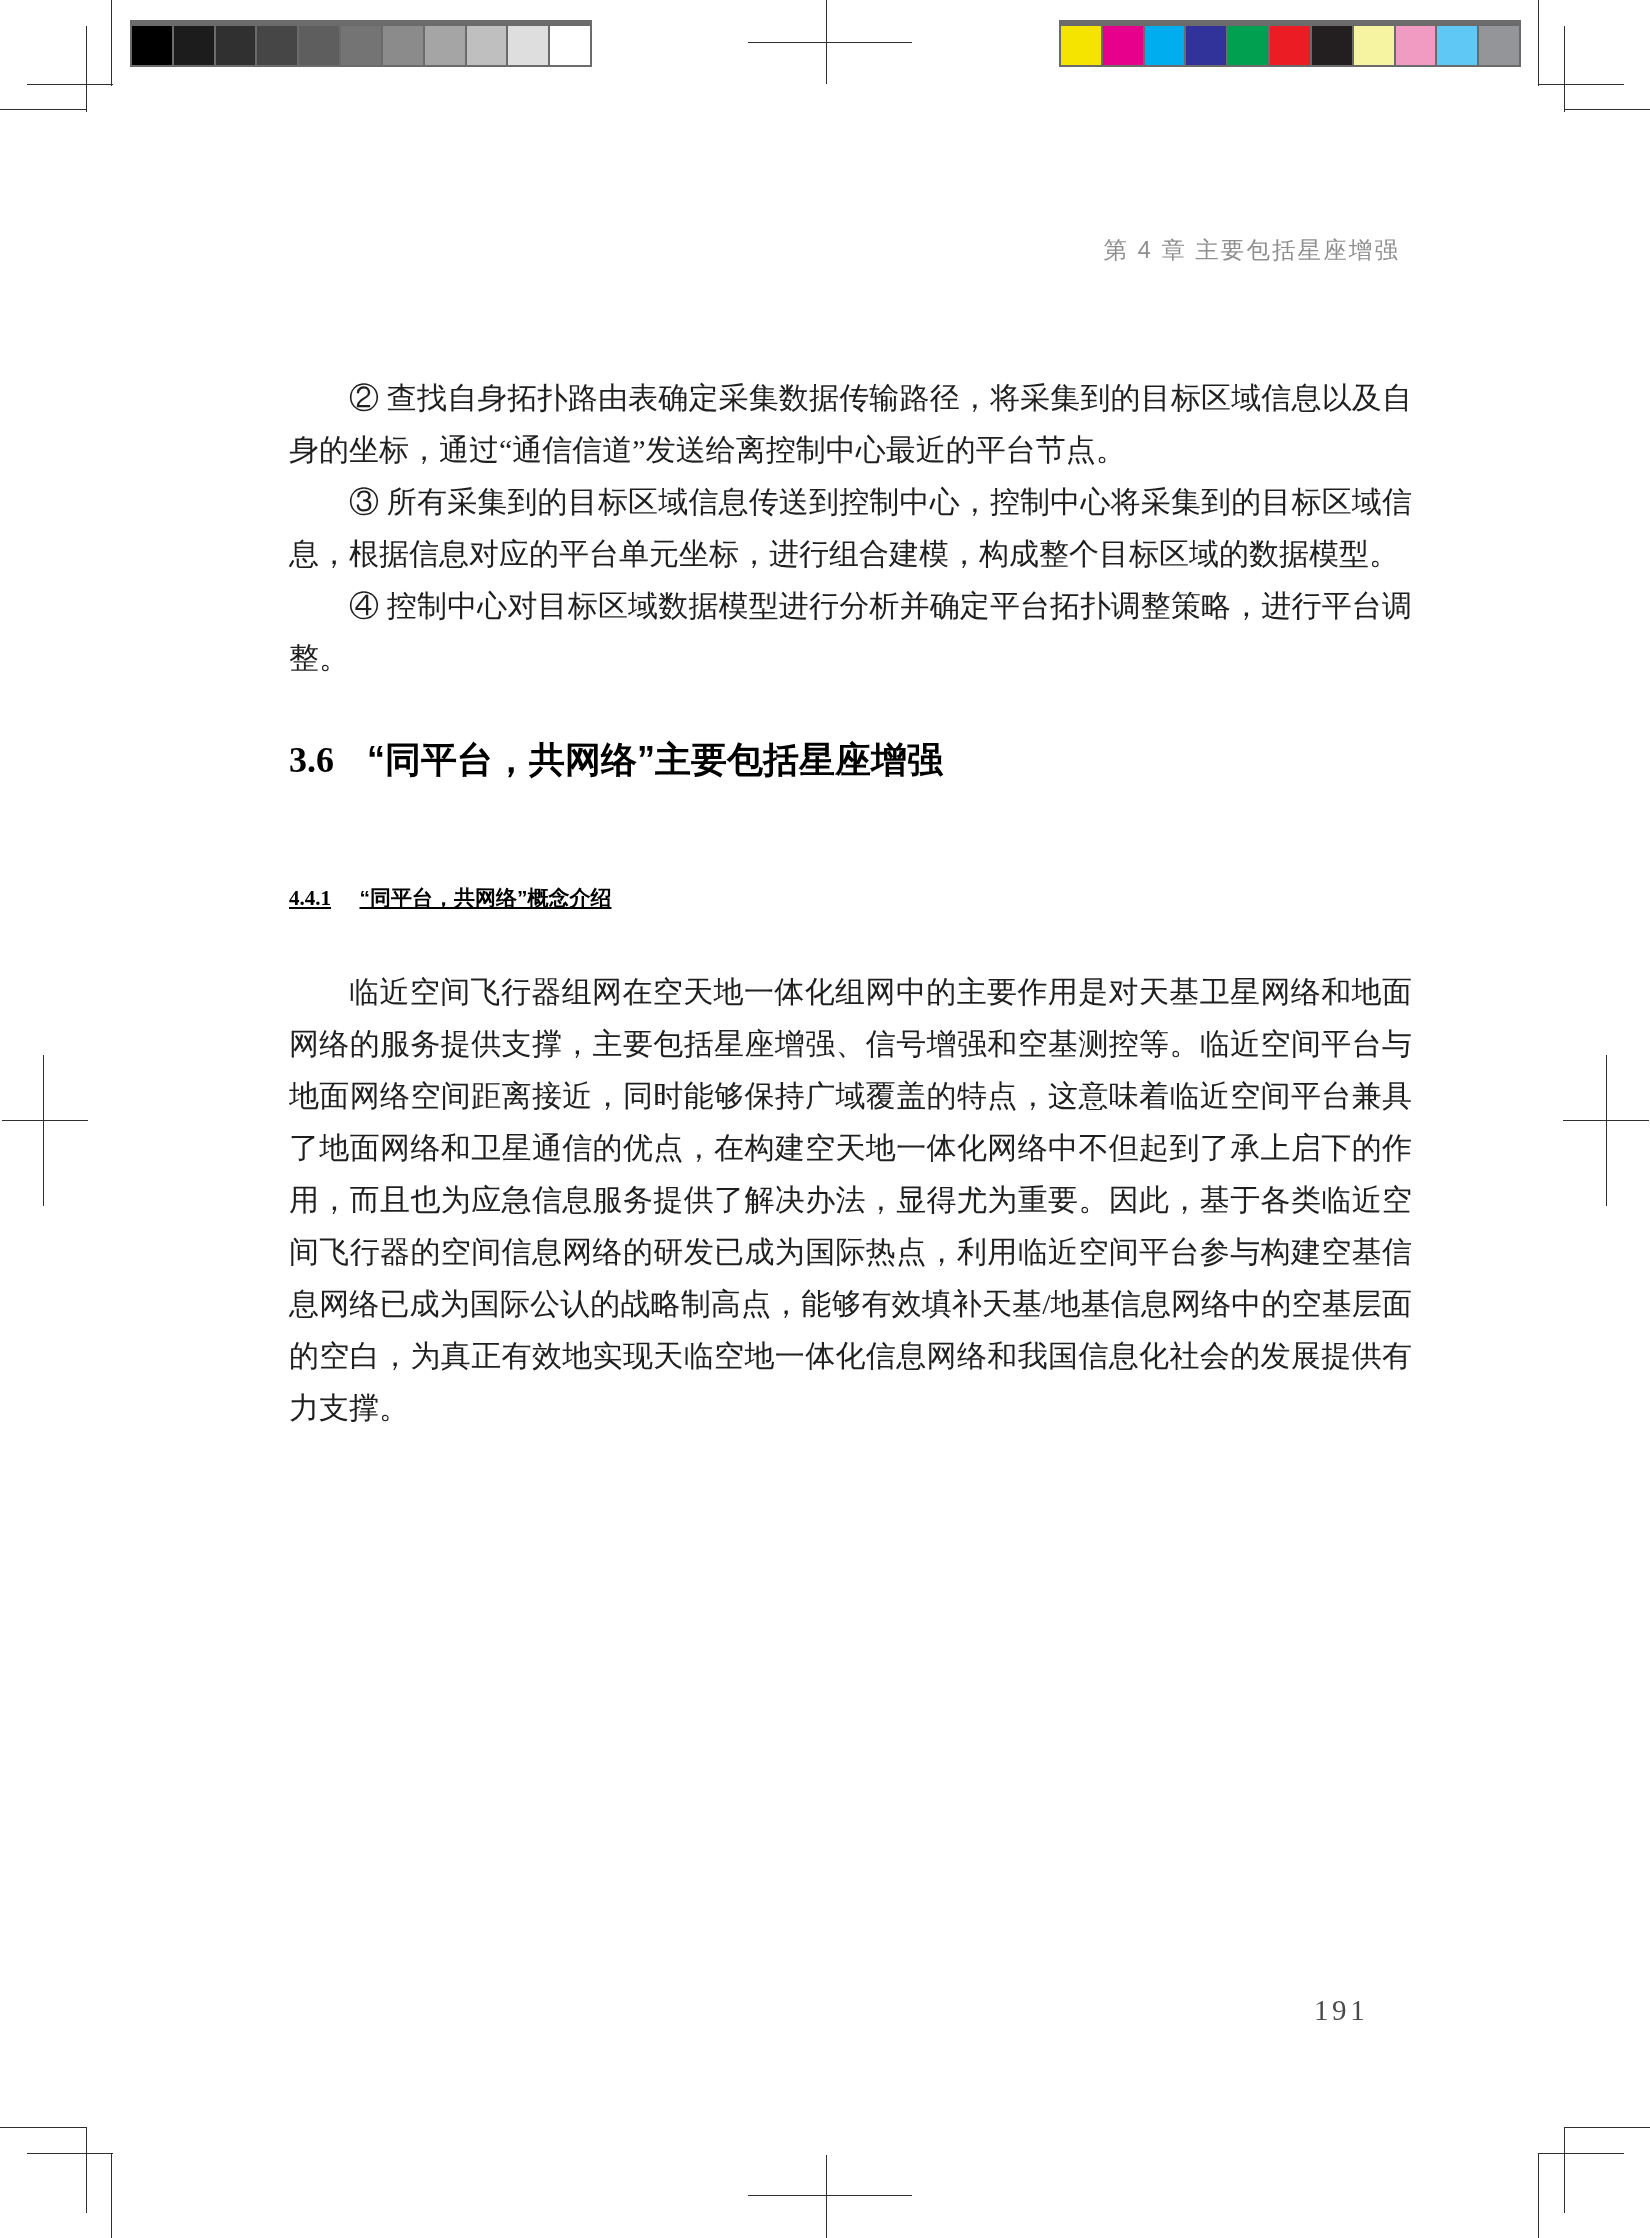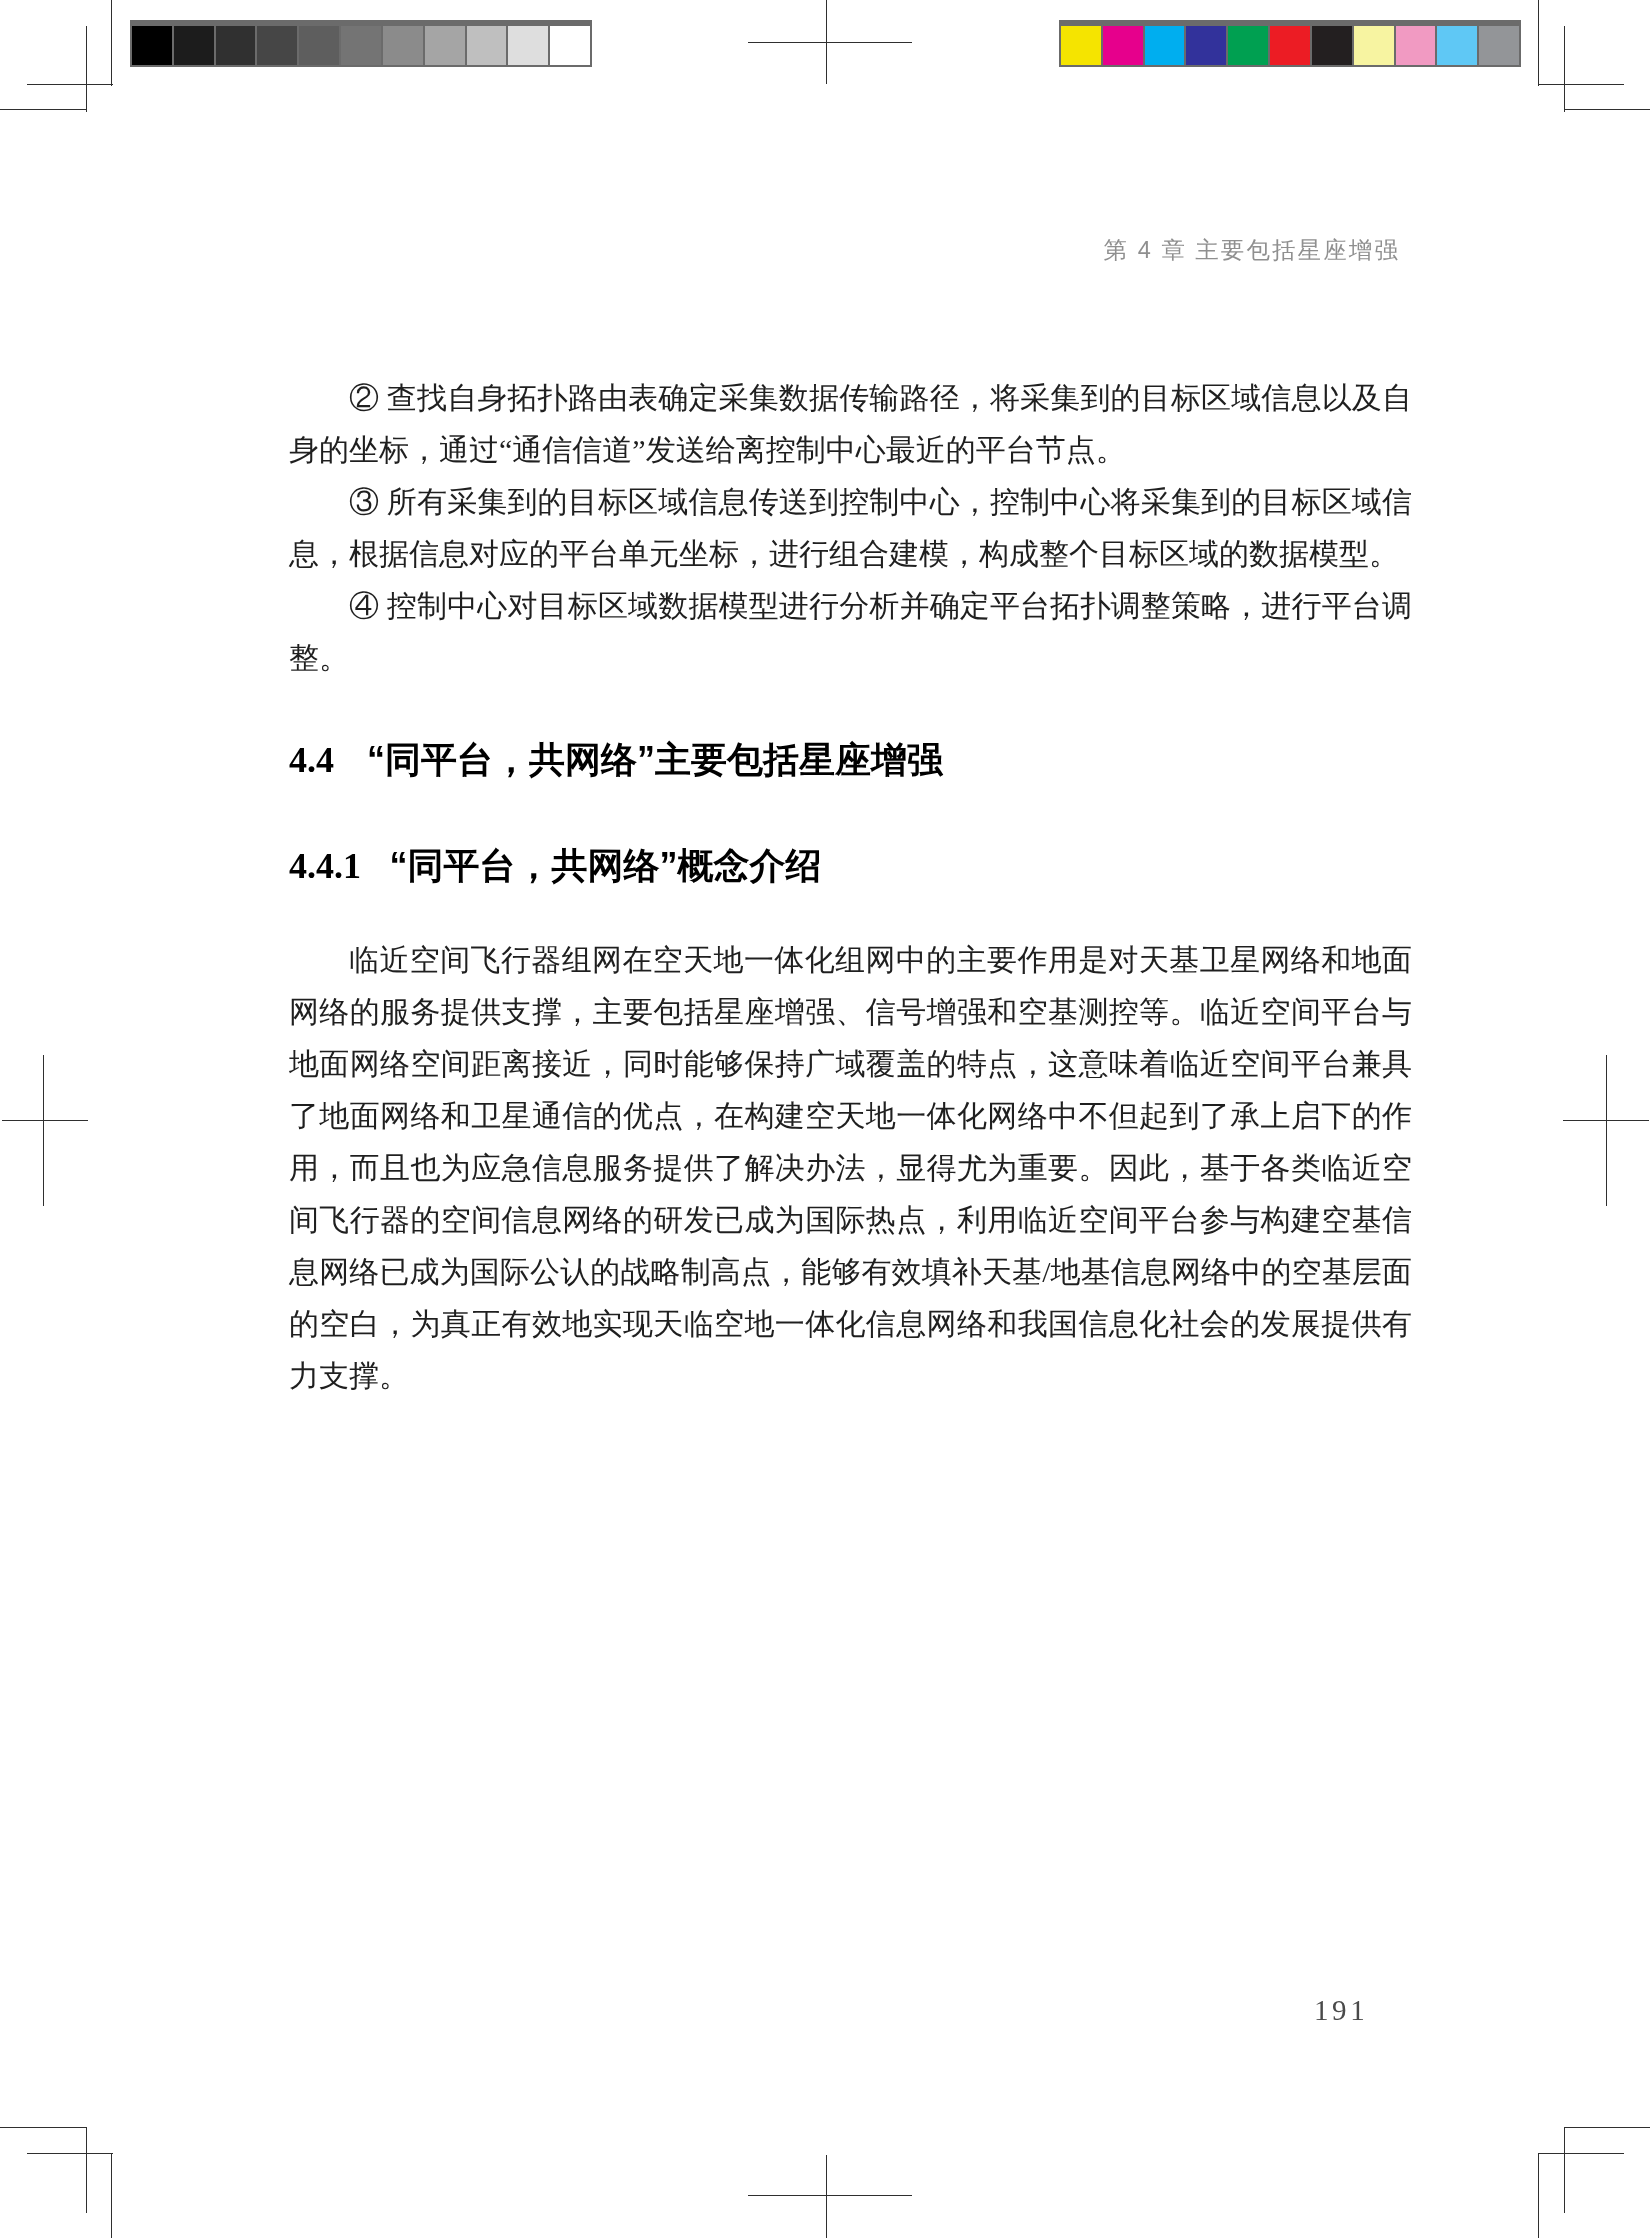--- a/index.html
+++ b/index.html
@@ -25,21 +25,21 @@
 
   
   .textblock{position:absolute;left:289px;top:372px;width:1123px;
       font-size:30px;line-height:52px;color:#1f1f1f;}
   .textblock p{margin:0;text-indent:2em;text-align:justify;text-align-last:left;}
   .p-body-first{margin-top:46px !important;}
 
   h2.sec,h3.subsec{font-family:"Liberation Sans",sans-serif;font-weight:bold;color:#000;
       text-align:left;white-space:nowrap;}
   h2.sec{margin:51px 0 0 0;font-size:36px;line-height:50px;}
-  h3.subsec{margin:59px 0 0 0;font-size:36px;line-height:44px;}
+  h3.subsec{margin:91px 0 0 0;font-size:21px;line-height:44px;text-decoration:underline;}
   .secnum{font-family:"Liberation Serif",serif;font-weight:600;}
   h2.sec .secnum{margin-right:33px;}
   h3.subsec .secnum{margin-right:28.5px;}
 
   
   .page-number{position:absolute;top:1994px;left:1314px;
       font-family:"Liberation Serif",serif;font-size:29px;color:#4a4a4a;letter-spacing:3.6px;}
 </style>
 </head>
 <body>
@@ -105,21 +105,21 @@
 <div class="running-header">
   <span class="chap">第 4 章</span><span>主要包括星座增强</span>
 </div>
 
 <div class="textblock">
   <p>② 查找自身拓扑路由表确定采集数据传输路径，将采集到的目标区域信息以及自身的坐标，通过“通信信道”发送给离控制中心最近的平台节点。</p>
   <p>③ 所有采集到的目标区域信息传送到控制中心，控制中心将采集到的目标区域信息，根据信息对应的平台单元坐标，进行组合建模，构成整个目标区域的数据模型。</p>
   <p>④ 控制中心对目标区域数据模型进行分析并确定平台拓扑调整策略，进行平台调整。</p>
 
   <h2 class="sec">
-    <span class="secnum">4.4</span><span>“同平台，共网络”主要包括星座增强</span>
+    <span class="secnum">3.6</span><span>“同平台，共网络”主要包括星座增强</span>
   </h2>
 
   <h3 class="subsec">
     <span class="secnum">4.4.1</span><span>“同平台，共网络”概念介绍</span>
   </h3>
 
   <p class="p-body-first">临近空间飞行器组网在空天地一体化组网中的主要作用是对天基卫星网络和地面网络的服务提供支撑，主要包括星座增强、信号增强和空基测控等。临近空间平台与地面网络空间距离接近，同时能够保持广域覆盖的特点，这意味着临近空间平台兼具了地面网络和卫星通信的优点，在构建空天地一体化网络中不但起到了承上启下的作用，而且也为应急信息服务提供了解决办法，显得尤为重要。因此，基于各类临近空间飞行器的空间信息网络的研发已成为国际热点，利用临近空间平台参与构建空基信息网络已成为国际公认的战略制高点，能够有效填补天基/地基信息网络中的空基层面的空白，为真正有效地实现天临空地一体化信息网络和我国信息化社会的发展提供有力支撑。</p>
 </div>
 
 <div class="page-number">191</div>

